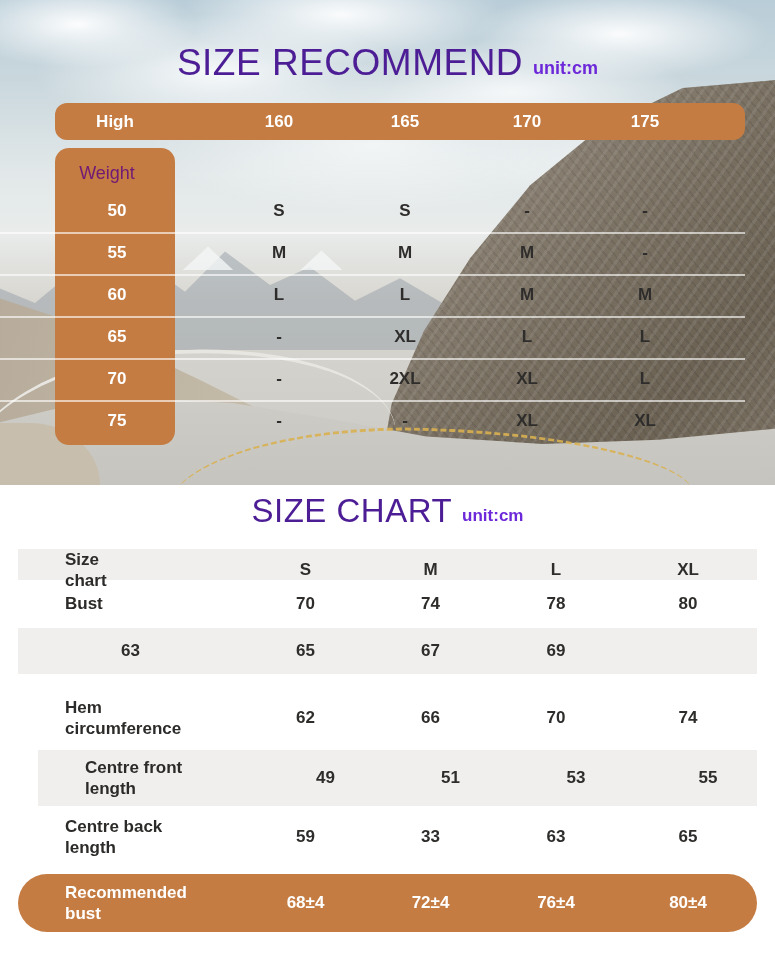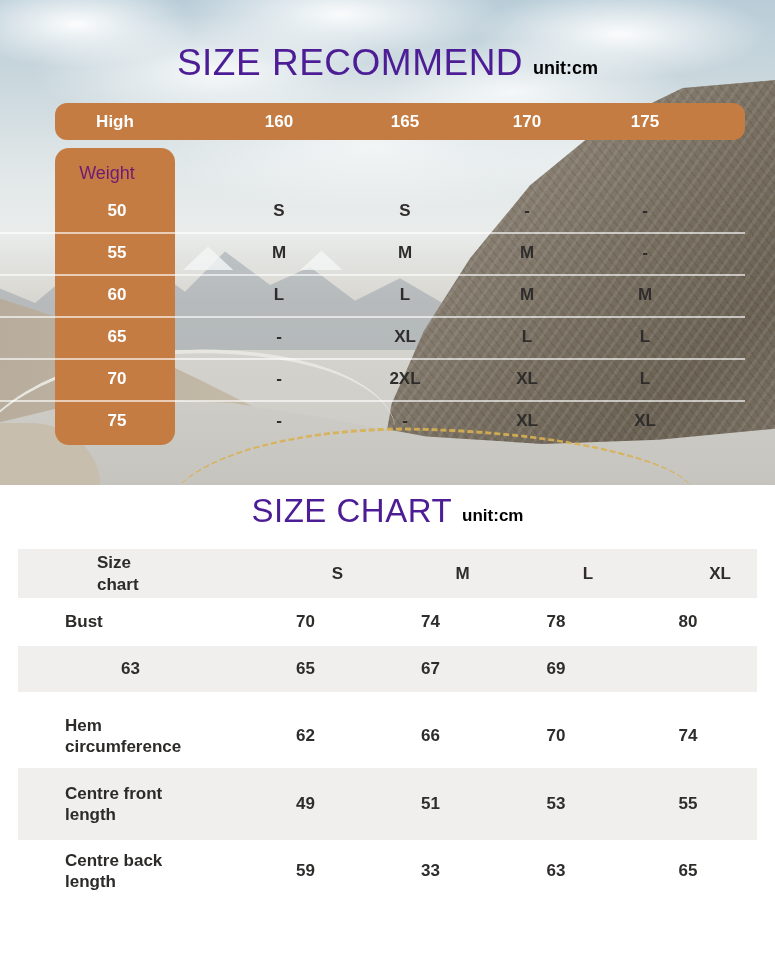--- a/index.html
+++ b/index.html
@@ -37,21 +37,21 @@
     clip-path:polygon(0 42%,8% 28%,18% 20%,30% 24%,42% 38%,55% 55%,70% 62%,85% 58%,100% 48%,100% 100%,0 100%);}
   .rocks-bl{position:absolute;left:0;bottom:0;width:100px;height:62px;background:#c6bcab;
     border-top-right-radius:70% 100%;opacity:.9;}
   .guardrail{position:absolute;left:-36px;top:350px;width:430px;height:110px;
     border-top:4px solid #e8e6e1;border-radius:50%/100% 80% 0 0;transform:rotate(-3deg);}
   .road-line{position:absolute;left:165px;top:428px;width:530px;height:95px;
     border-top:3px dashed #d9b151;border-radius:50%/100% 60% 0 0;transform:rotate(2deg);opacity:.9;}
   
   .sec-title{position:absolute;left:0;right:0;display:flex;justify-content:center;align-items:flex-end;gap:10px;}
   .sec-title .big{font-weight:400;letter-spacing:.5px;color:#4c1d95;}
-  .sec-title .unit{font-weight:700;color:#000000;}
+  .sec-title .unit{font-weight:700;color:#6d28d9;}
   .t1-title{top:36px;height:48px;}
   .t1-title .big{font-size:37px;}
   .t1-title .unit{font-size:18px;padding-bottom:5px;}
   .t2-title{top:488px;height:42px;}
   .t2-title .big{font-size:33px;}
   .t2-title .unit{font-size:17px;padding-bottom:4px;}
   
   .t1-header{position:absolute;left:55px;top:103px;width:690px;height:37px;background:#c57c42;
     border-radius:12px;z-index:3;text-align:center;}
   .t1-pill{position:absolute;left:55px;top:148px;width:120px;height:297px;background:#c57c42;
@@ -68,21 +68,21 @@
   .t1-header .pcell{color:#fff;font-size:17px;}
   .t1-header .corner{left:60px;}
   .c1{left:224px;} .c2{left:350px;} .c3{left:472px;} .c4{left:590px;}
   
   .t2{position:absolute;left:18px;top:549px;width:739px;z-index:2;}
   .t2-row{display:grid;grid-template-columns:225px 125px 125px 126px 138px;align-items:center;}
   .t2-row.gray{background:#f1efed;}
   .t2 .lcell{padding-left:47px;font-weight:700;font-size:17px;color:#2c2b29;
     white-space:pre-line;line-height:1.25;}
   .t2 .vcell{text-align:center;font-weight:700;font-size:17px;color:#2e2d2b;}
-  .h49{height:49px;padding-left:32px;} .h48{height:48px;} .h46{height:46px;} .h64{height:64px;margin-top:12px;} .h60{height:72px;} .h62{height:62px;}
+  .h49{height:31px;} .h48{height:48px;} .h46{height:46px;} .h64{height:64px;margin-top:12px;} .h60{height:56px;margin-left:20px;} .h62{height:62px;}
   .t2-footer{margin-top:6px;height:58px;background:#c57c42;border-radius:29px;
     display:grid;grid-template-columns:225px 125px 125px 126px 138px;align-items:center;}
   .t2-footer .lcell,.t2-footer .vcell{color:#fff;}
 </style>
 </head>
 <body>
 
 <div class="poster">
 
   <div class="photo">
@@ -208,15 +208,23 @@
       <span class="vcell">55</span>
     </div>
     <div class="t2-row h62">
       <span class="lcell">Centre back
 length</span>
       <span class="vcell">59</span>
       <span class="vcell">33</span>
       <span class="vcell">63</span>
       <span class="vcell">65</span>
     </div>
+    <div class="t2-footer">
+      <span class="lcell">Recommended
+bust</span>
+      <span class="vcell">68±4</span>
+      <span class="vcell">72±4</span>
+      <span class="vcell">76±4</span>
+      <span class="vcell">80±4</span>
+    </div>
   </div>
 
 </div>
 
 </body></html>

